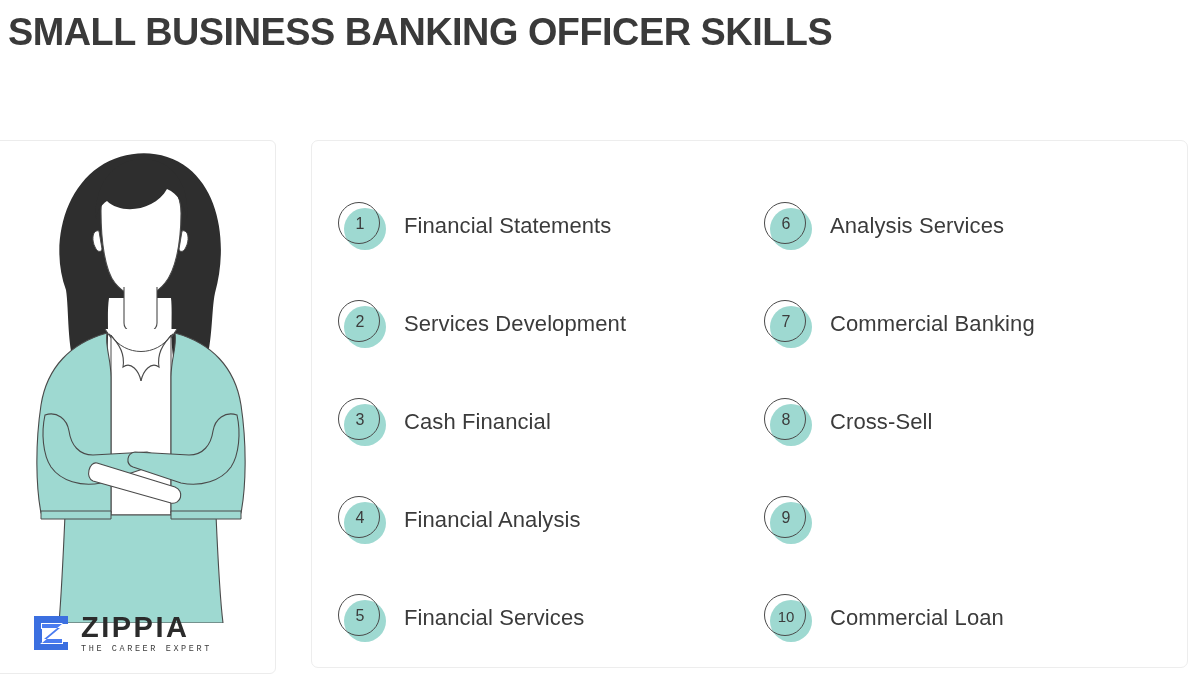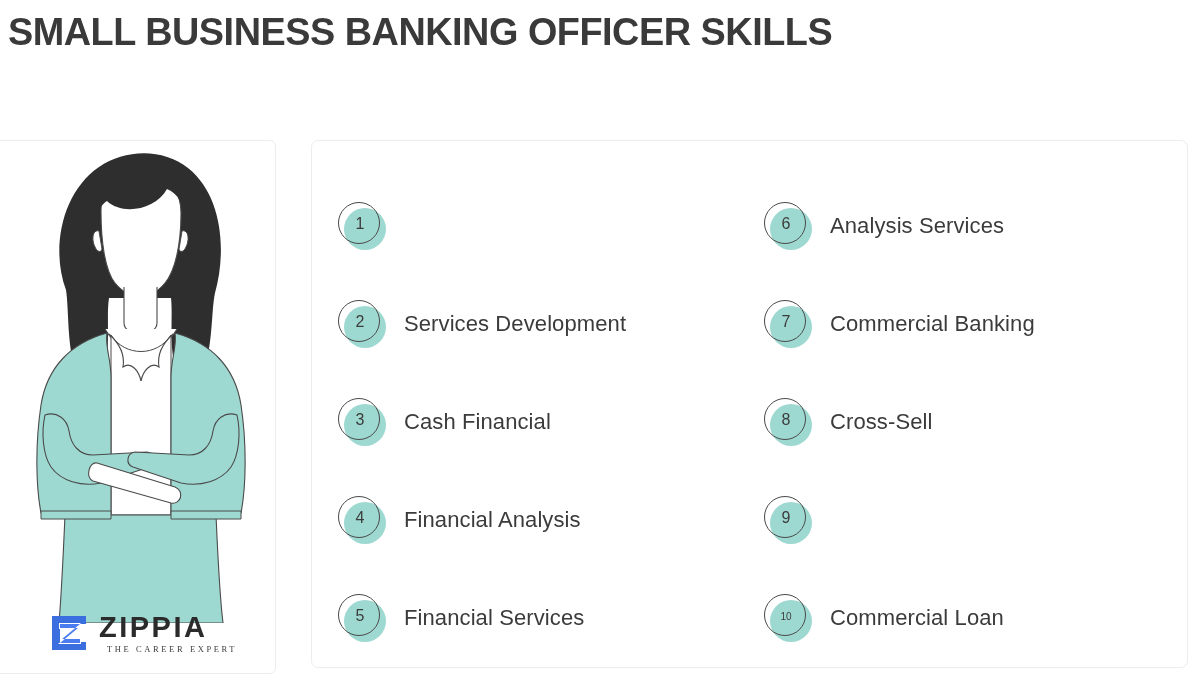--- a/index.html
+++ b/index.html
@@ -30,32 +30,32 @@
     background:#ffffff;
     border:1px solid #ececec;
     border-radius:6px;
     box-sizing:border-box;
     overflow:hidden;
   }
   #illo-svg{position:absolute;left:0;top:-26px;width:288px;height:508px;}
   
   #zippia-logo{
     position:absolute;
-    left:48px; top:612px;
+    left:30px; top:612px;
     display:flex; align-items:center; gap:9px;
   }
   #zippia-mark{width:42px;height:42px;flex:none;}
   #zippia-words{display:flex;flex-direction:column;line-height:1;}
   #zippia-name{
     font-size:29px;font-weight:bold;color:#2b2b2b;
     letter-spacing:2.5px;font-family:"Liberation Sans", sans-serif;
   }
   #zippia-tag{
     font-size:8.5px;color:#3d3d3d;letter-spacing:2.6px;
-    margin-top:3px;margin-left:8px;font-family:Liberation Serif, serif;
+    margin-top:3px;margin-left:0;font-family:Liberation Mono, monospace;
   }
   
   #skills-card{
     position:absolute;
     left:311px; top:140px;
     width:877px; height:528px;
     background:#ffffff;
     border:1px solid #ededed;
     border-radius:7px;
     box-sizing:border-box;
@@ -96,21 +96,21 @@
   }
   .badge-num{
     position:absolute;
     left:0; top:0;
     width:44px;height:44px;
     display:flex;align-items:center;justify-content:center;
     font-size:16px;
     color:#3c3c3c;
     font-family:"Liberation Sans", sans-serif;
   }
-  .badge-num.two-digit{font-size:10px;}
+  .badge-num.two-digit{font-size:15px;}
   .skill-label{
     font-size:22px;
     color:#3b3b3b;
     font-family:"Liberation Sans", sans-serif;
     white-space:nowrap;
     letter-spacing:0.1px;
   }
 </style>
 </head>
 <body>
@@ -182,20 +182,21 @@
 <div id="skills-card">
 
   <div class="skill-col" id="col-left">
 
     <div class="skill-row">
       <div class="badge">
         <div class="badge-disc"></div>
         <div class="badge-ring"></div>
         <div class="badge-num">1</div>
       </div>
+      <div class="skill-label">Financial Statements</div>
     </div>
 
     <div class="skill-row">
       <div class="badge">
         <div class="badge-disc"></div>
         <div class="badge-ring"></div>
         <div class="badge-num">2</div>
       </div>
       <div class="skill-label">Services Development</div>
     </div>

